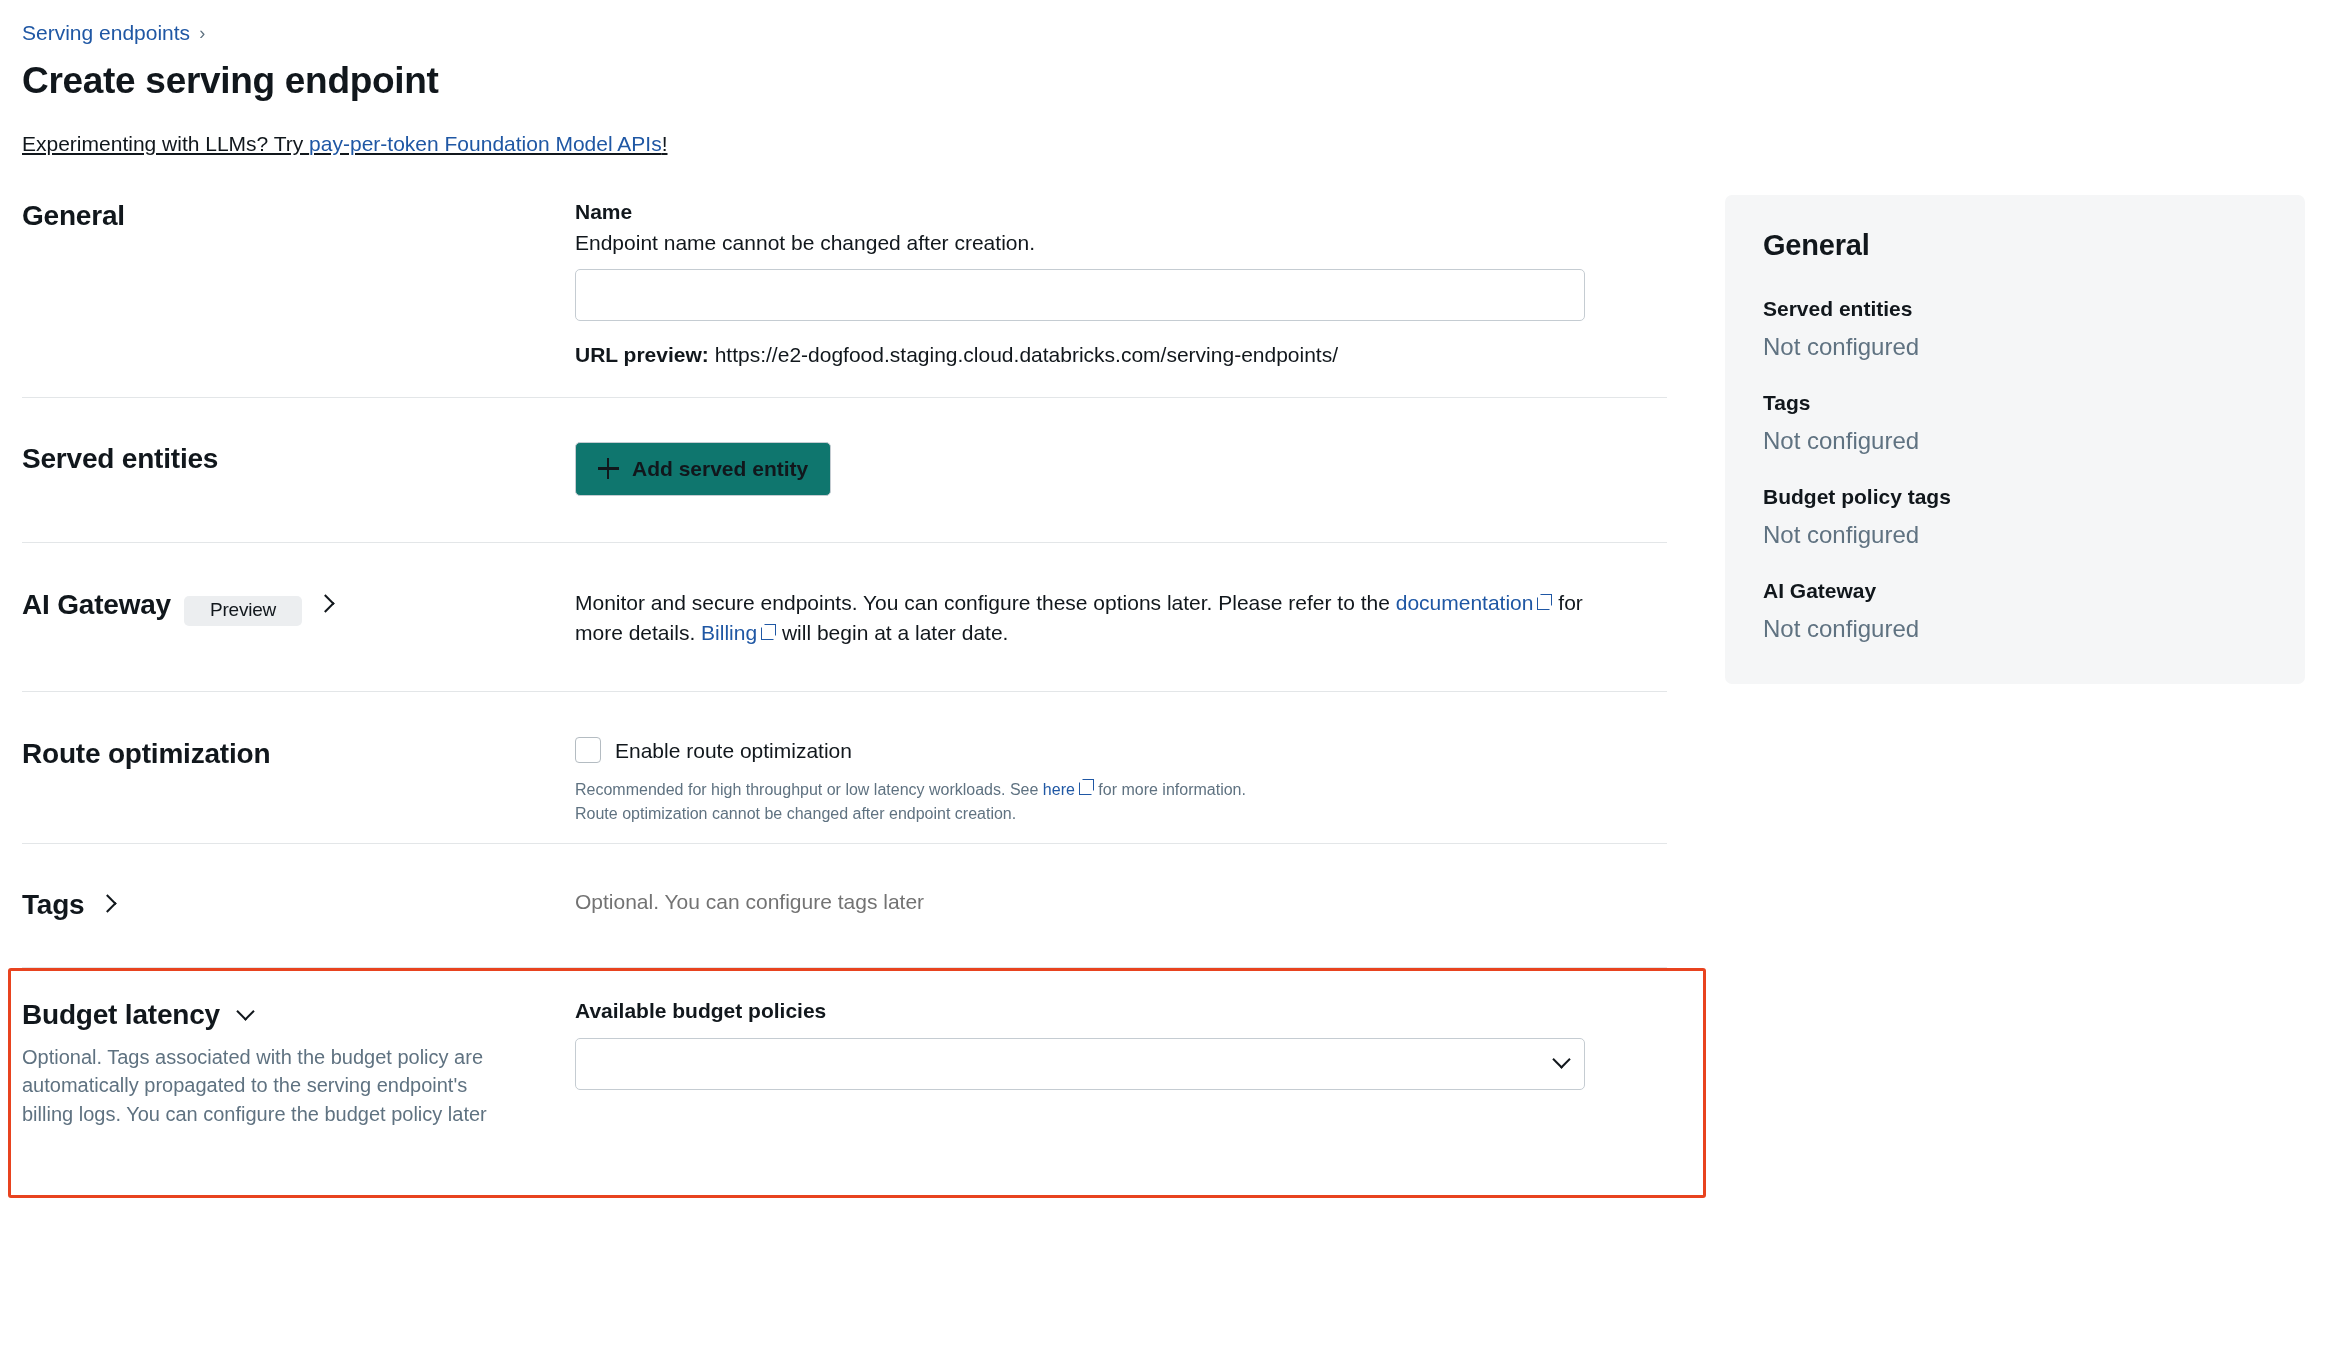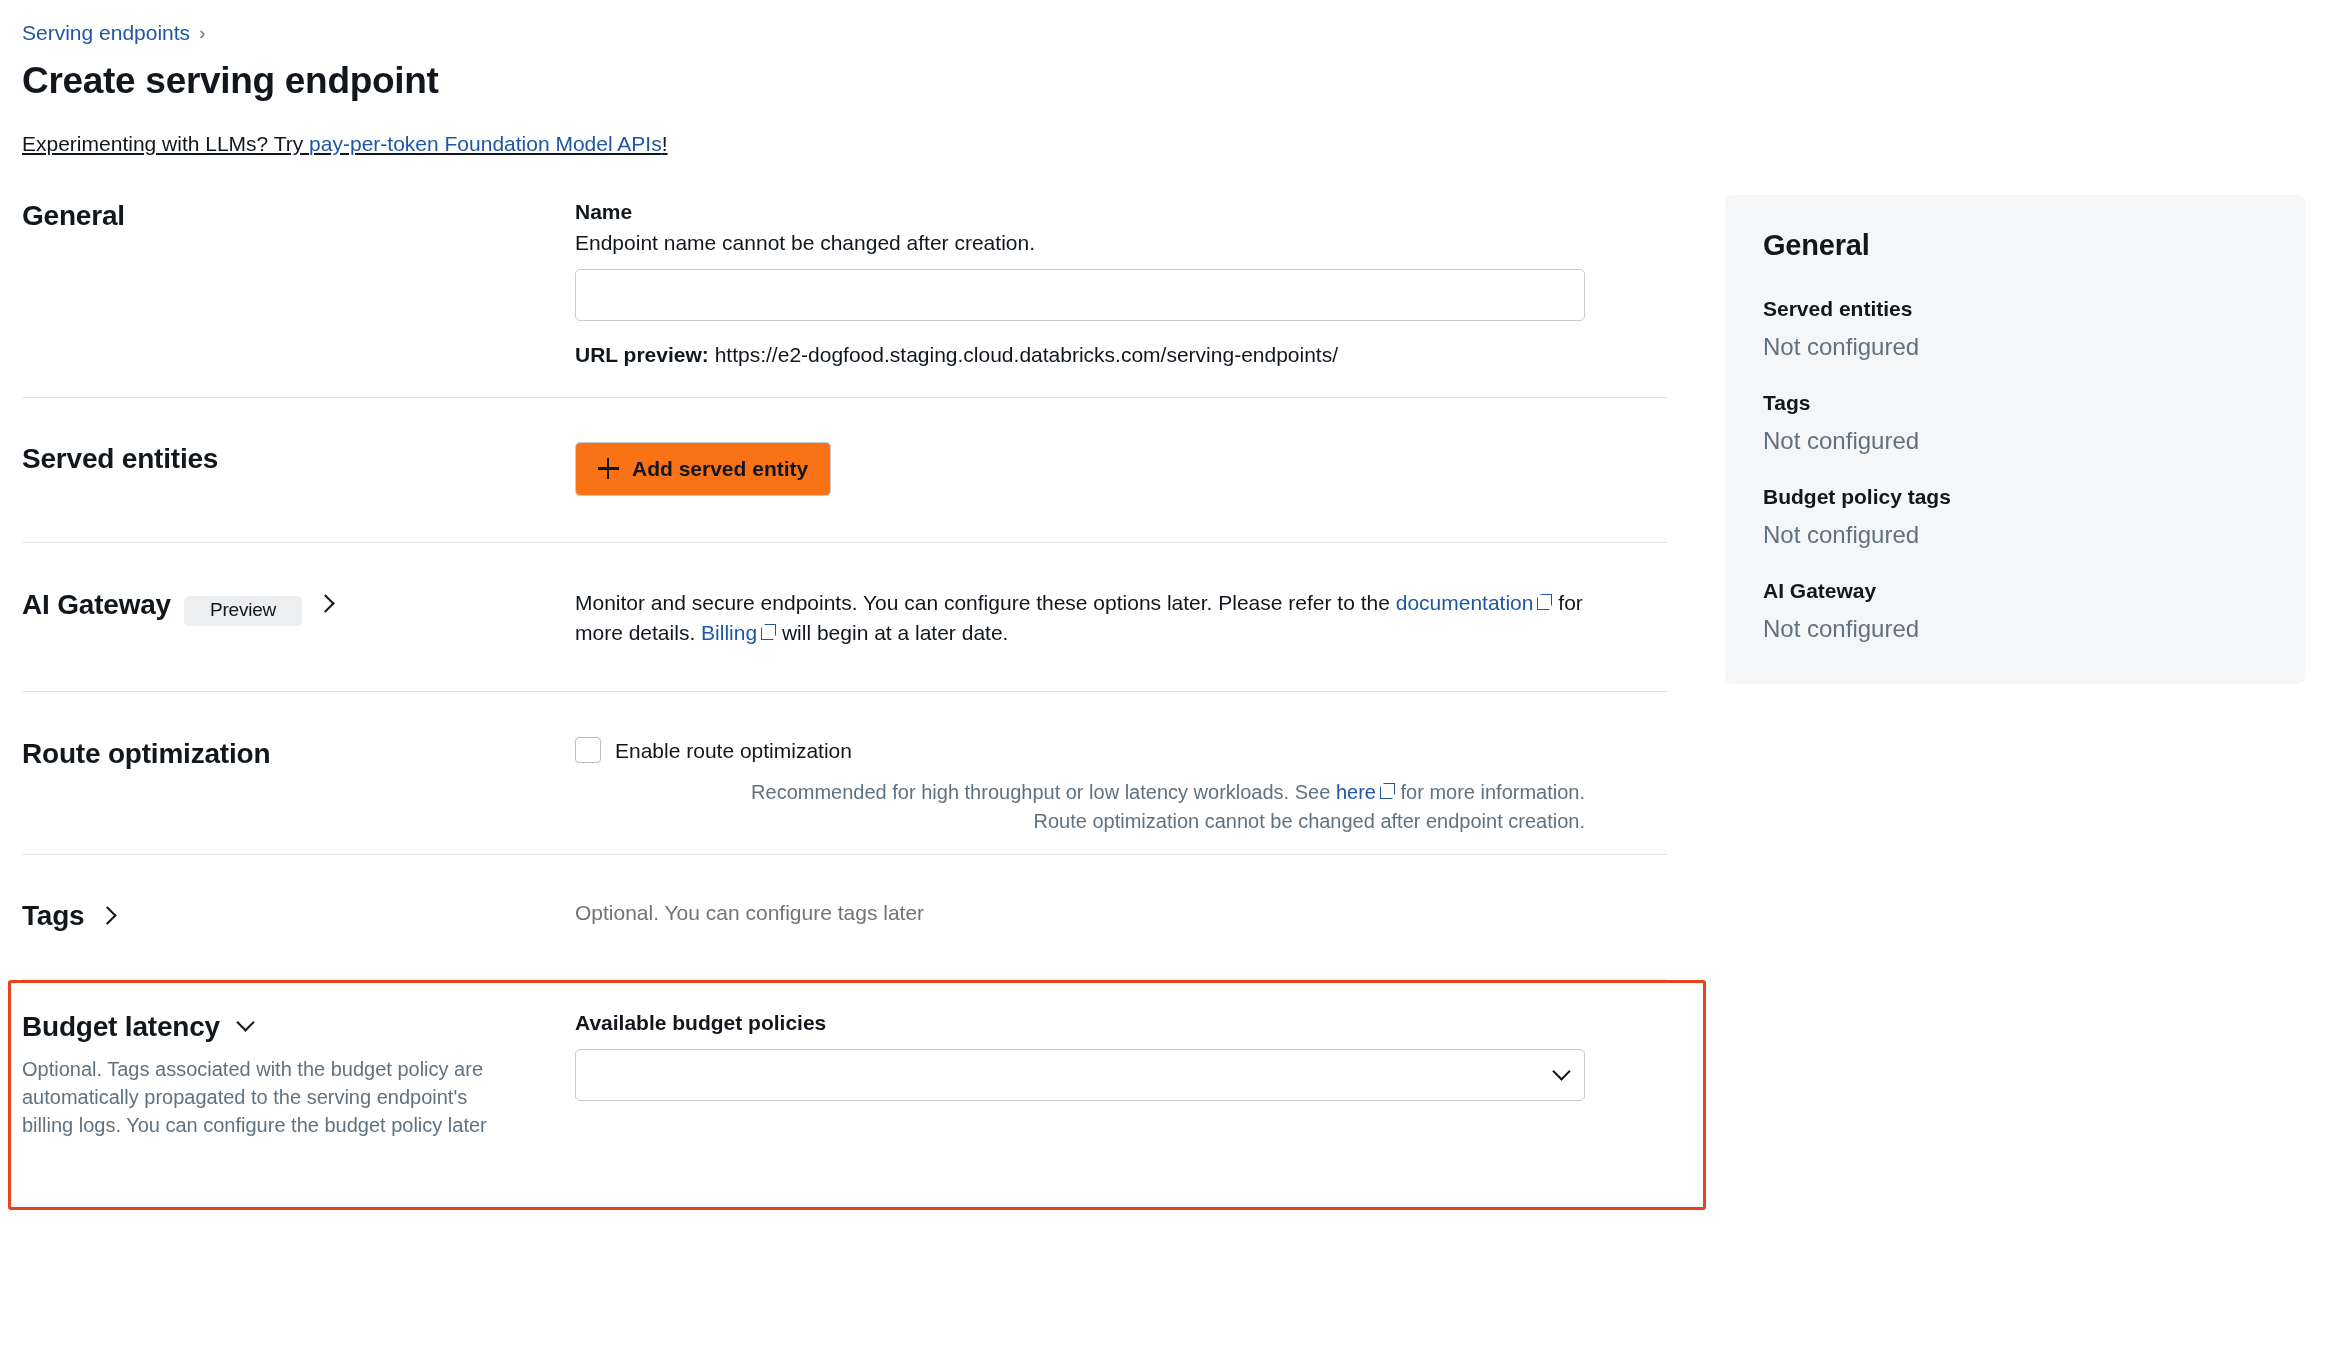--- a/index.html
+++ b/index.html
@@ -148,21 +148,21 @@
 
   
   .btn-add {
     display: inline-flex;
     align-items: center;
     gap: 13px;
     height: 54px;
     padding: 0 22px;
     border: 1px solid #c5ccd2;
     border-radius: 5px;
-    background: #f97316;
+    background: #0f766e;
     font-size: 21px;
     font-weight: 700;
     color: #11171c;
     cursor: pointer;
     font-family: "Liberation Sans", sans-serif;
   }
   .plus-icon {
     display: inline-block;
     width: 21px;
     height: 21px;
@@ -265,25 +265,24 @@
     background: #fff;
     cursor: pointer;
     flex: 0 0 26px;
   }
   .checkbox-label {
     font-size: 21px;
     line-height: 1.2;
     cursor: pointer;
   }
   .muted-note {
-    font-size: 20px;
+    font-size: 16px;
     color: #5f7281;
     line-height: 1.45;
     max-width: 1010px;
-    text-align: right;
   }
   .muted-note a { color: #1f57a4; text-decoration: none; }
   .muted-note .ext-icon::before,
   .muted-note .ext-icon::after { border-color: #1f57a4; }
   .muted-note .ext-icon::before { border-top-color: transparent; border-right-color: transparent; }
   .muted-note .ext-icon::after { border-bottom-color: transparent; border-left-color: transparent; }
 
   .optional-text {
     font-size: 21px;
     color: #737373;

